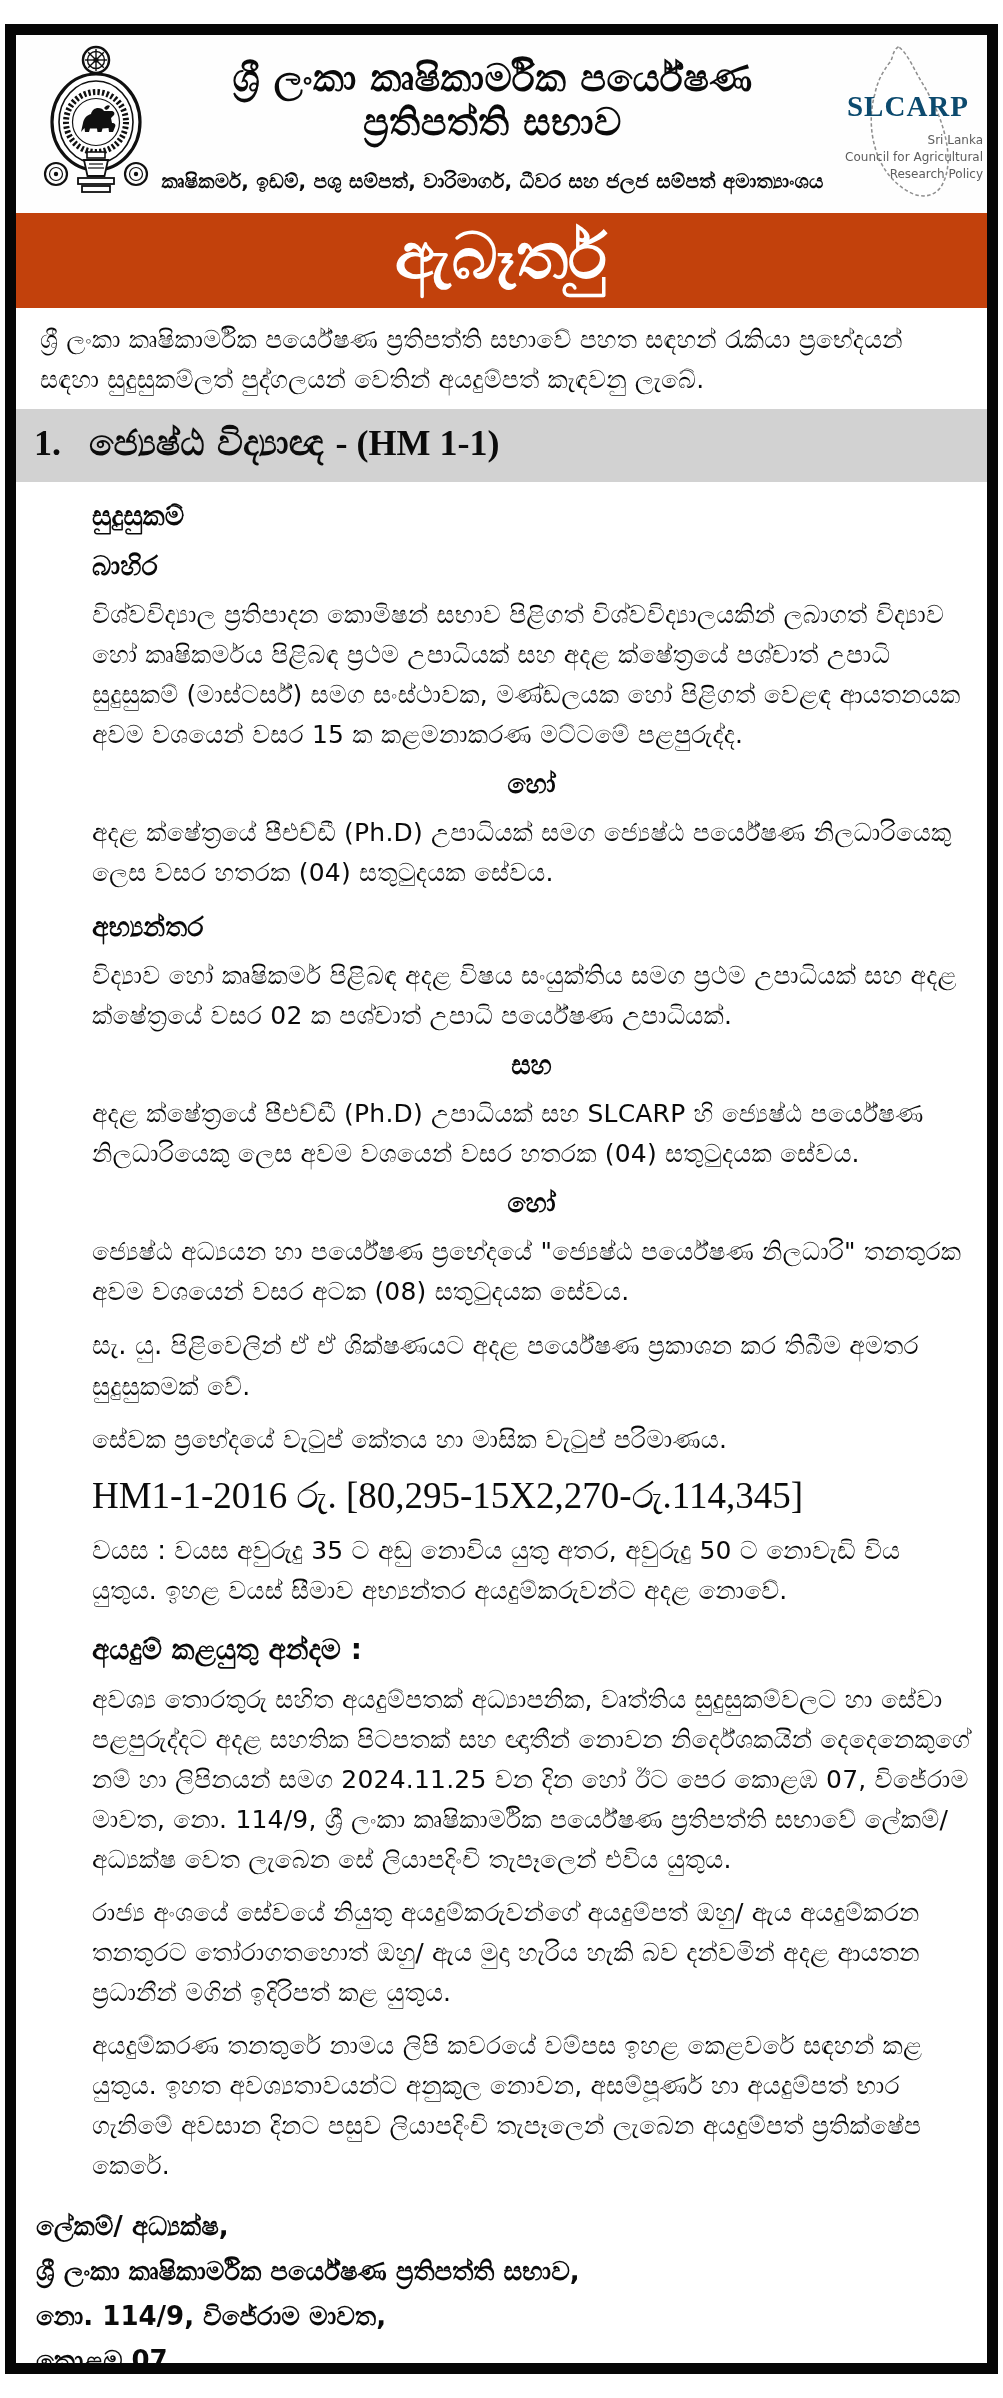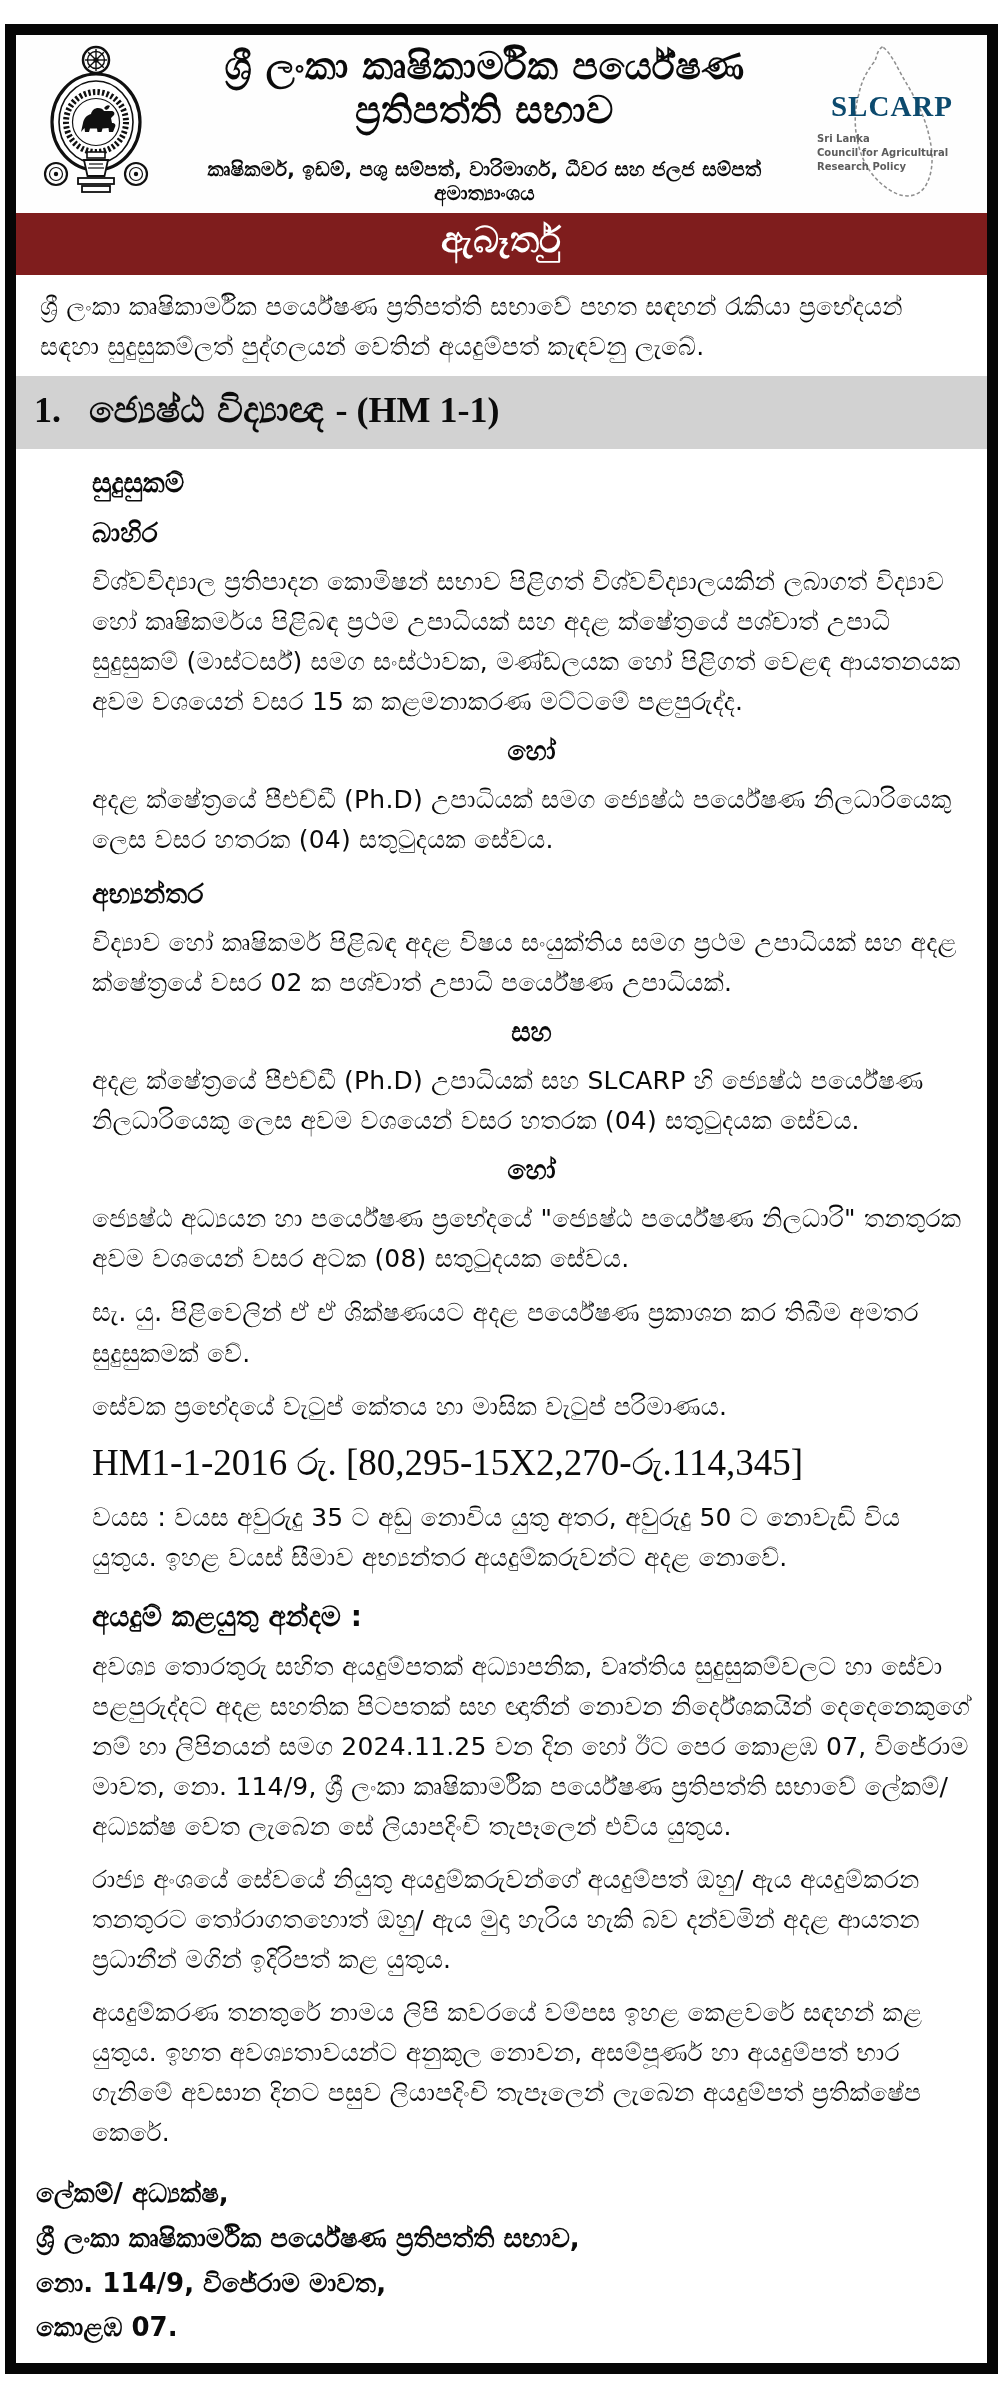--- a/index.html
+++ b/index.html
@@ -24,21 +24,21 @@
     display: flex;
     flex-direction: column;
     overflow: hidden;
   }
 
   
   .header {
     display: flex;
     align-items: center;
     height: 178px;
-    padding: 8px 20px 6px 24px;
+    padding: 8px 4px 6px 24px;
     background: #fefefe;
   }
   .emblem { width: 112px; height: 162px; flex: none; }
   .titles { flex: 1; text-align: center; padding: 0 4px; }
   .org-name {
     font-size: 38px;
     font-weight: bold;
     letter-spacing: 0.5px;
     line-height: 1.15;
   }
@@ -54,33 +54,32 @@
     position: absolute; left: 0; right: 0; top: 48px;
     text-align: center;
     font-family: "Liberation Serif", "DejaVu Serif", serif;
     font-weight: bold;
     font-size: 29px;
     color: #0c4a6e;
     letter-spacing: 1px;
   }
   .logo-caption {
     position: absolute; left: 0; right: 0; top: 90px;
-    text-align: left;
-    font-size: 10px;
+    text-align: right;
+    font-size: 12px;
     color: #5c5c5c;
     line-height: 1.4;
-    font-weight: bold;
   }
 
   
   .banner {
-    background: #7f1d1d;
+    background: #c2410c;
     color: #ffffff;
     text-align: center;
-    font-size: 36px;
+    font-size: 64px;
     font-weight: bold;
     padding: 6px 0 14px 0;
     letter-spacing: 1px;
   }
 
   
   .content { flex: 1; padding: 0 12px; font-size: 25px; }
   .intro {
     margin: 12px 10px 10px 12px;
     font-size: 25px;

